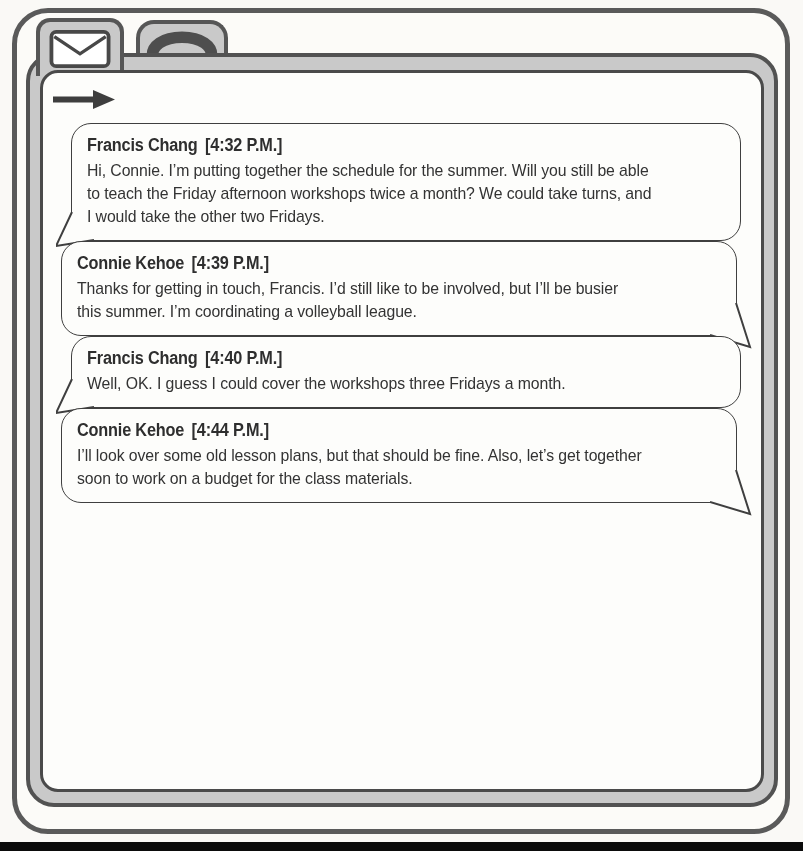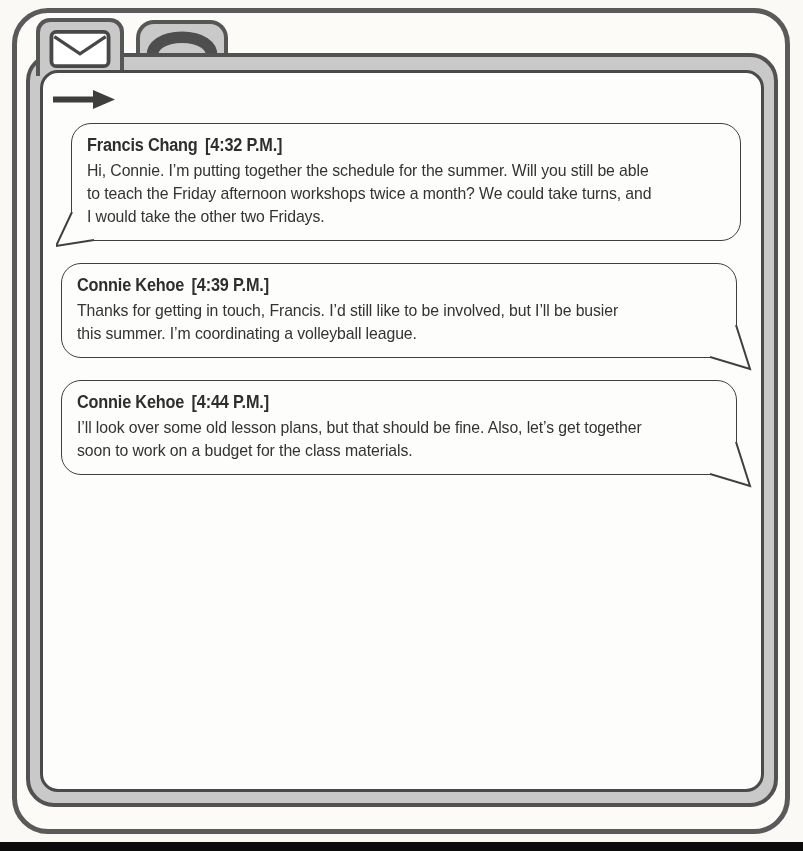--- a/index.html
+++ b/index.html
@@ -19,21 +19,21 @@
 
   
   .bezel { position:absolute; left:26px; top:53px; width:752px; height:754px;
     border:4px solid #525252; border-radius:28px; background:#c9c9c9; z-index:2; }
   .screen { position:absolute; left:40px; top:70px; width:724px; height:722px;
     border:3px solid #4a4a4a; border-radius:18px; background:#fdfdfb; z-index:4;
     padding:8px 12px 0 10px; }
 
   .arrow-wrap { margin:8px 0 0 0; height:20px; }
 
-  .msg-list { margin-top:14px; display:flex; flex-direction:column; gap:22px; }
+  .msg-list { margin-top:14px; display:flex; flex-direction:column; }
 
   .bubble { position:relative; background:#fdfdfb; border:1.7px solid #3f3f3f;
     border-radius:20px; padding:10px 15px 12px 15px; }
   .bubble.left  { margin-left:18px; margin-right:8px; }
   .bubble.right { margin-left:8px;  margin-right:12px; }
 
   .msg-text { transform:scaleX(0.93); transform-origin:left top; width:107.5%; }
   .msg-header { font-weight:bold; font-size:17.5px; line-height:23px; color:#2e2e2e;
     letter-spacing:-0.2px; margin-bottom:2px; }
   .msg-time { margin-left:8px; }
@@ -103,20 +103,32 @@
           </div>
           <div class="msg-lines">Thanks for getting in touch, Francis. I’d still like to be involved, but I’ll be busier
 this summer. I’m coordinating a volleyball league.</div>
         </div>
         <svg class="tail tail-right" viewBox="0 0 44 46">
           <path class="tail-fill" d="M26,0 L40,44 L0,32 Z"></path>
             <path class="tail-stroke" d="M26,0 L40,44 L0,32"></path>
         </svg>
       </div>
 
+      <div class="bubble left">
+        <div class="msg-text">
+          <div class="msg-header">
+            <span>Francis Chang</span><span class="msg-time">[4:40 P.M.]</span>
+          </div>
+          <div class="msg-lines">Well, OK. I guess I could cover the workshops three Fridays a month.</div>
+        </div>
+        <svg class="tail tail-left" viewBox="0 0 40 40">
+          <path class="tail-fill" d="M16,2 L0,36 L38,30 Z"></path>
+            <path class="tail-stroke" d="M16,2 L0,36 L38,30"></path>
+        </svg>
+      </div>
 
 
 
       <div class="bubble right">
         <div class="msg-text">
           <div class="msg-header">
             <span>Connie Kehoe</span><span class="msg-time">[4:44 P.M.]</span>
           </div>
           <div class="msg-lines">I’ll look over some old lesson plans, but that should be fine. Also, let’s get together
 soon to work on a budget for the class materials.</div>

